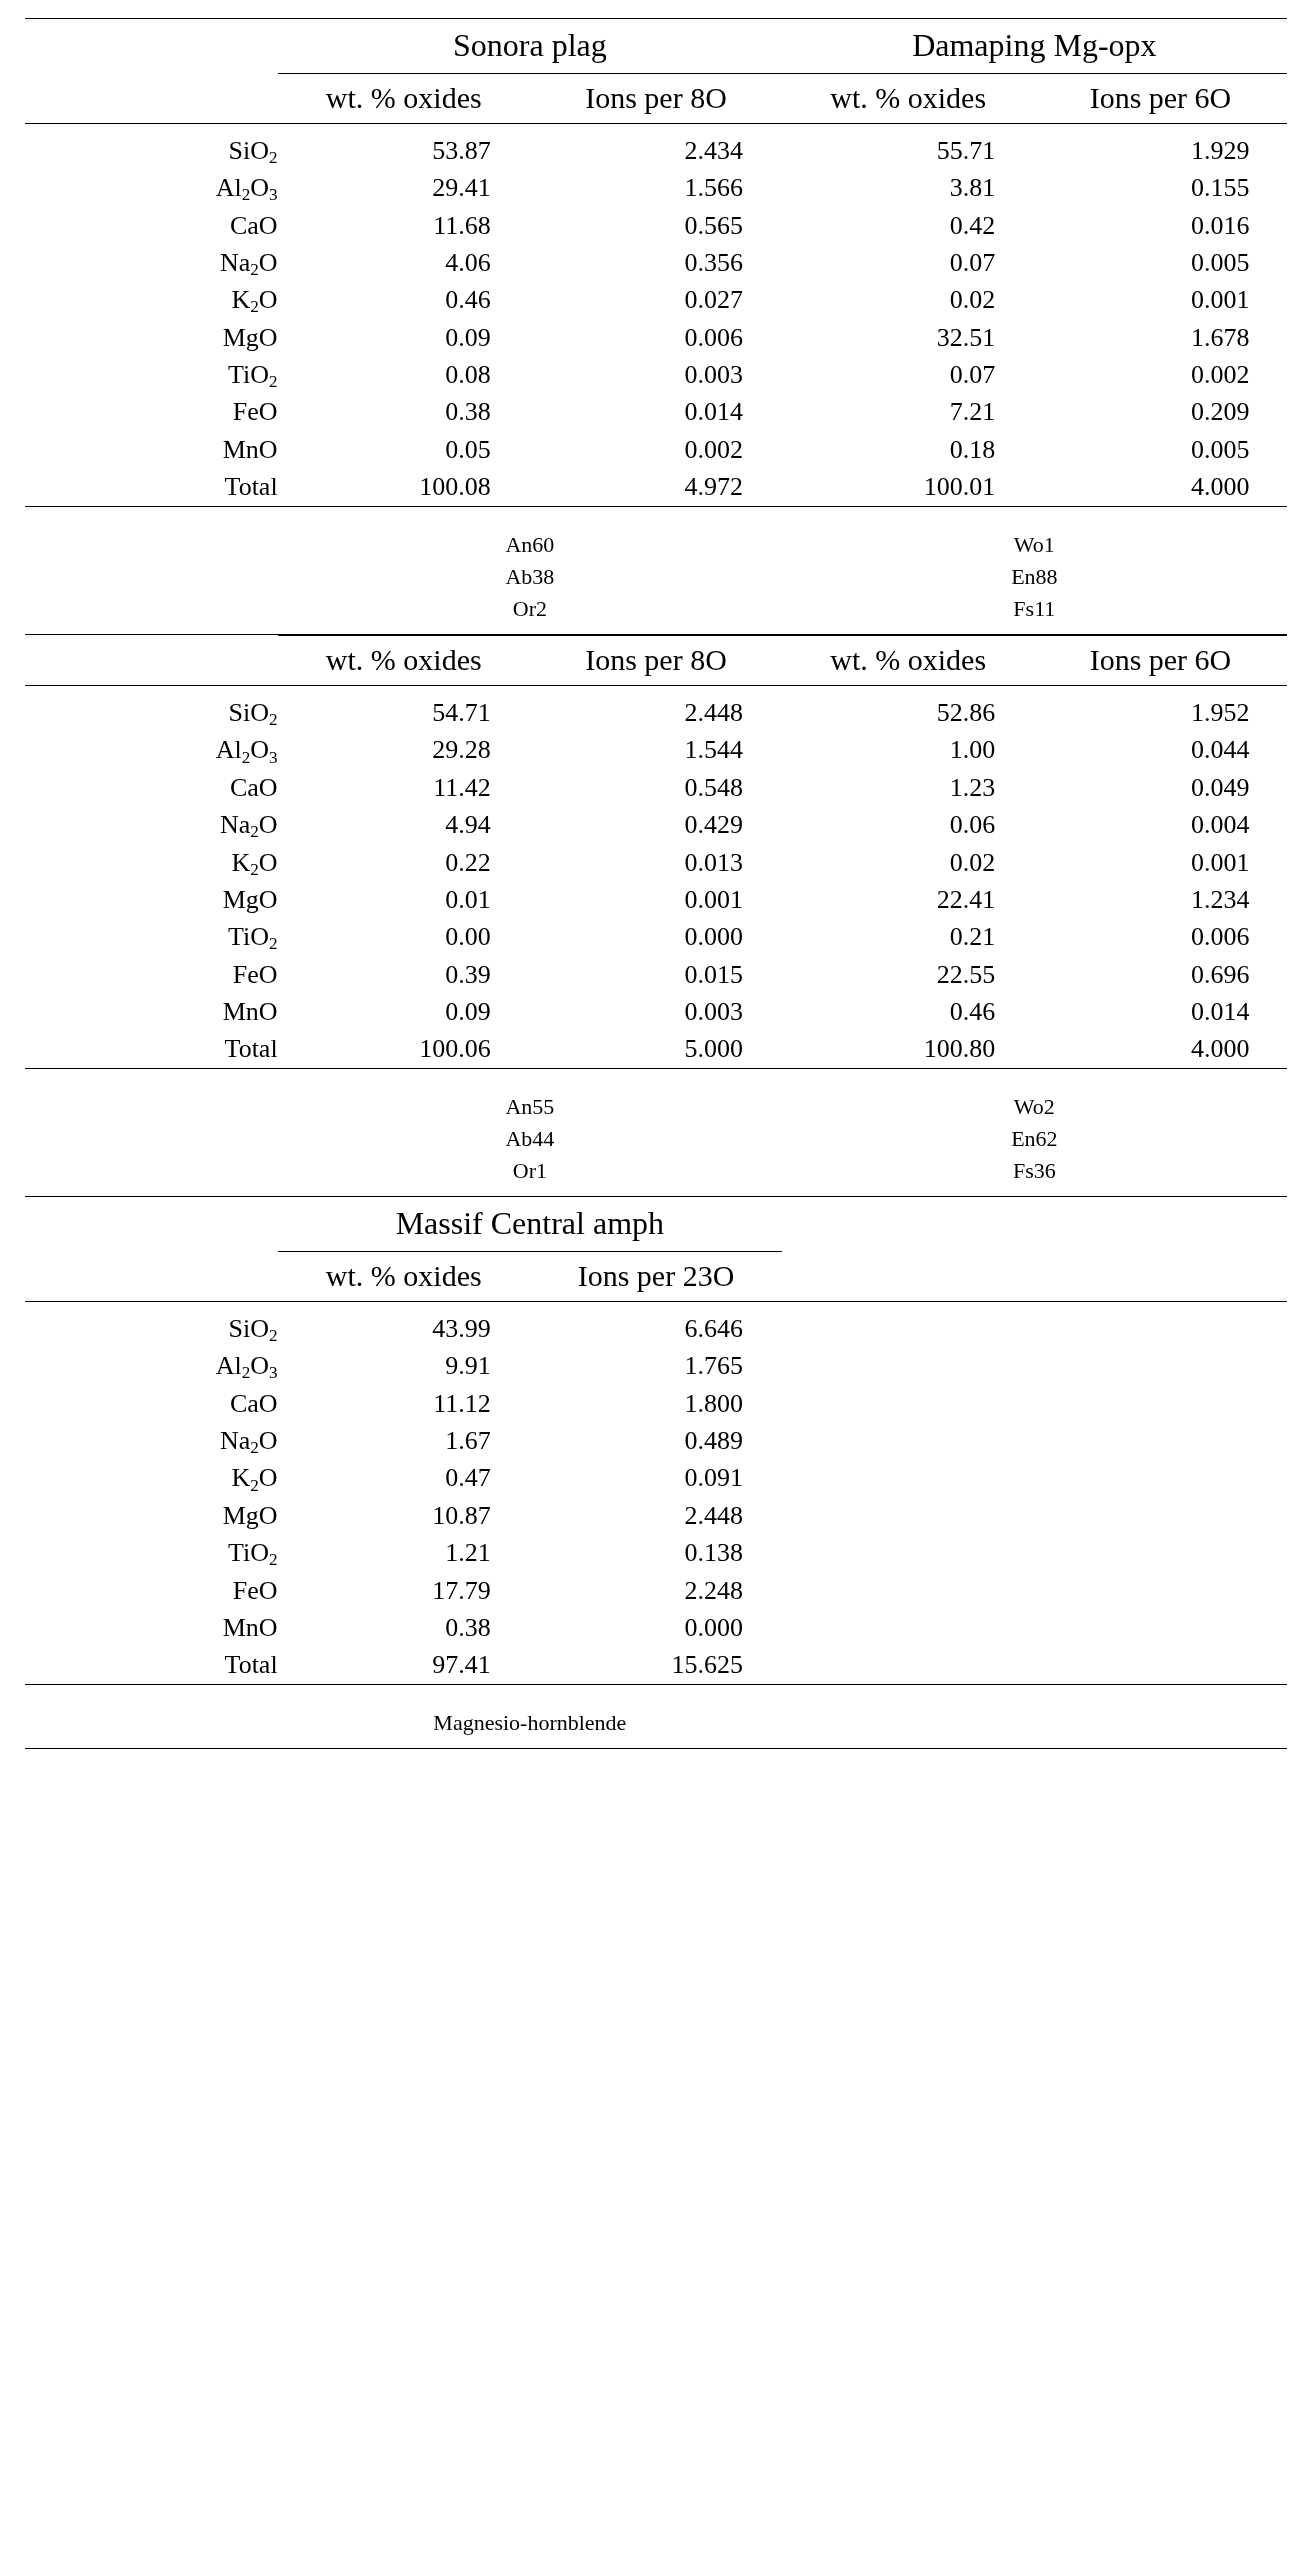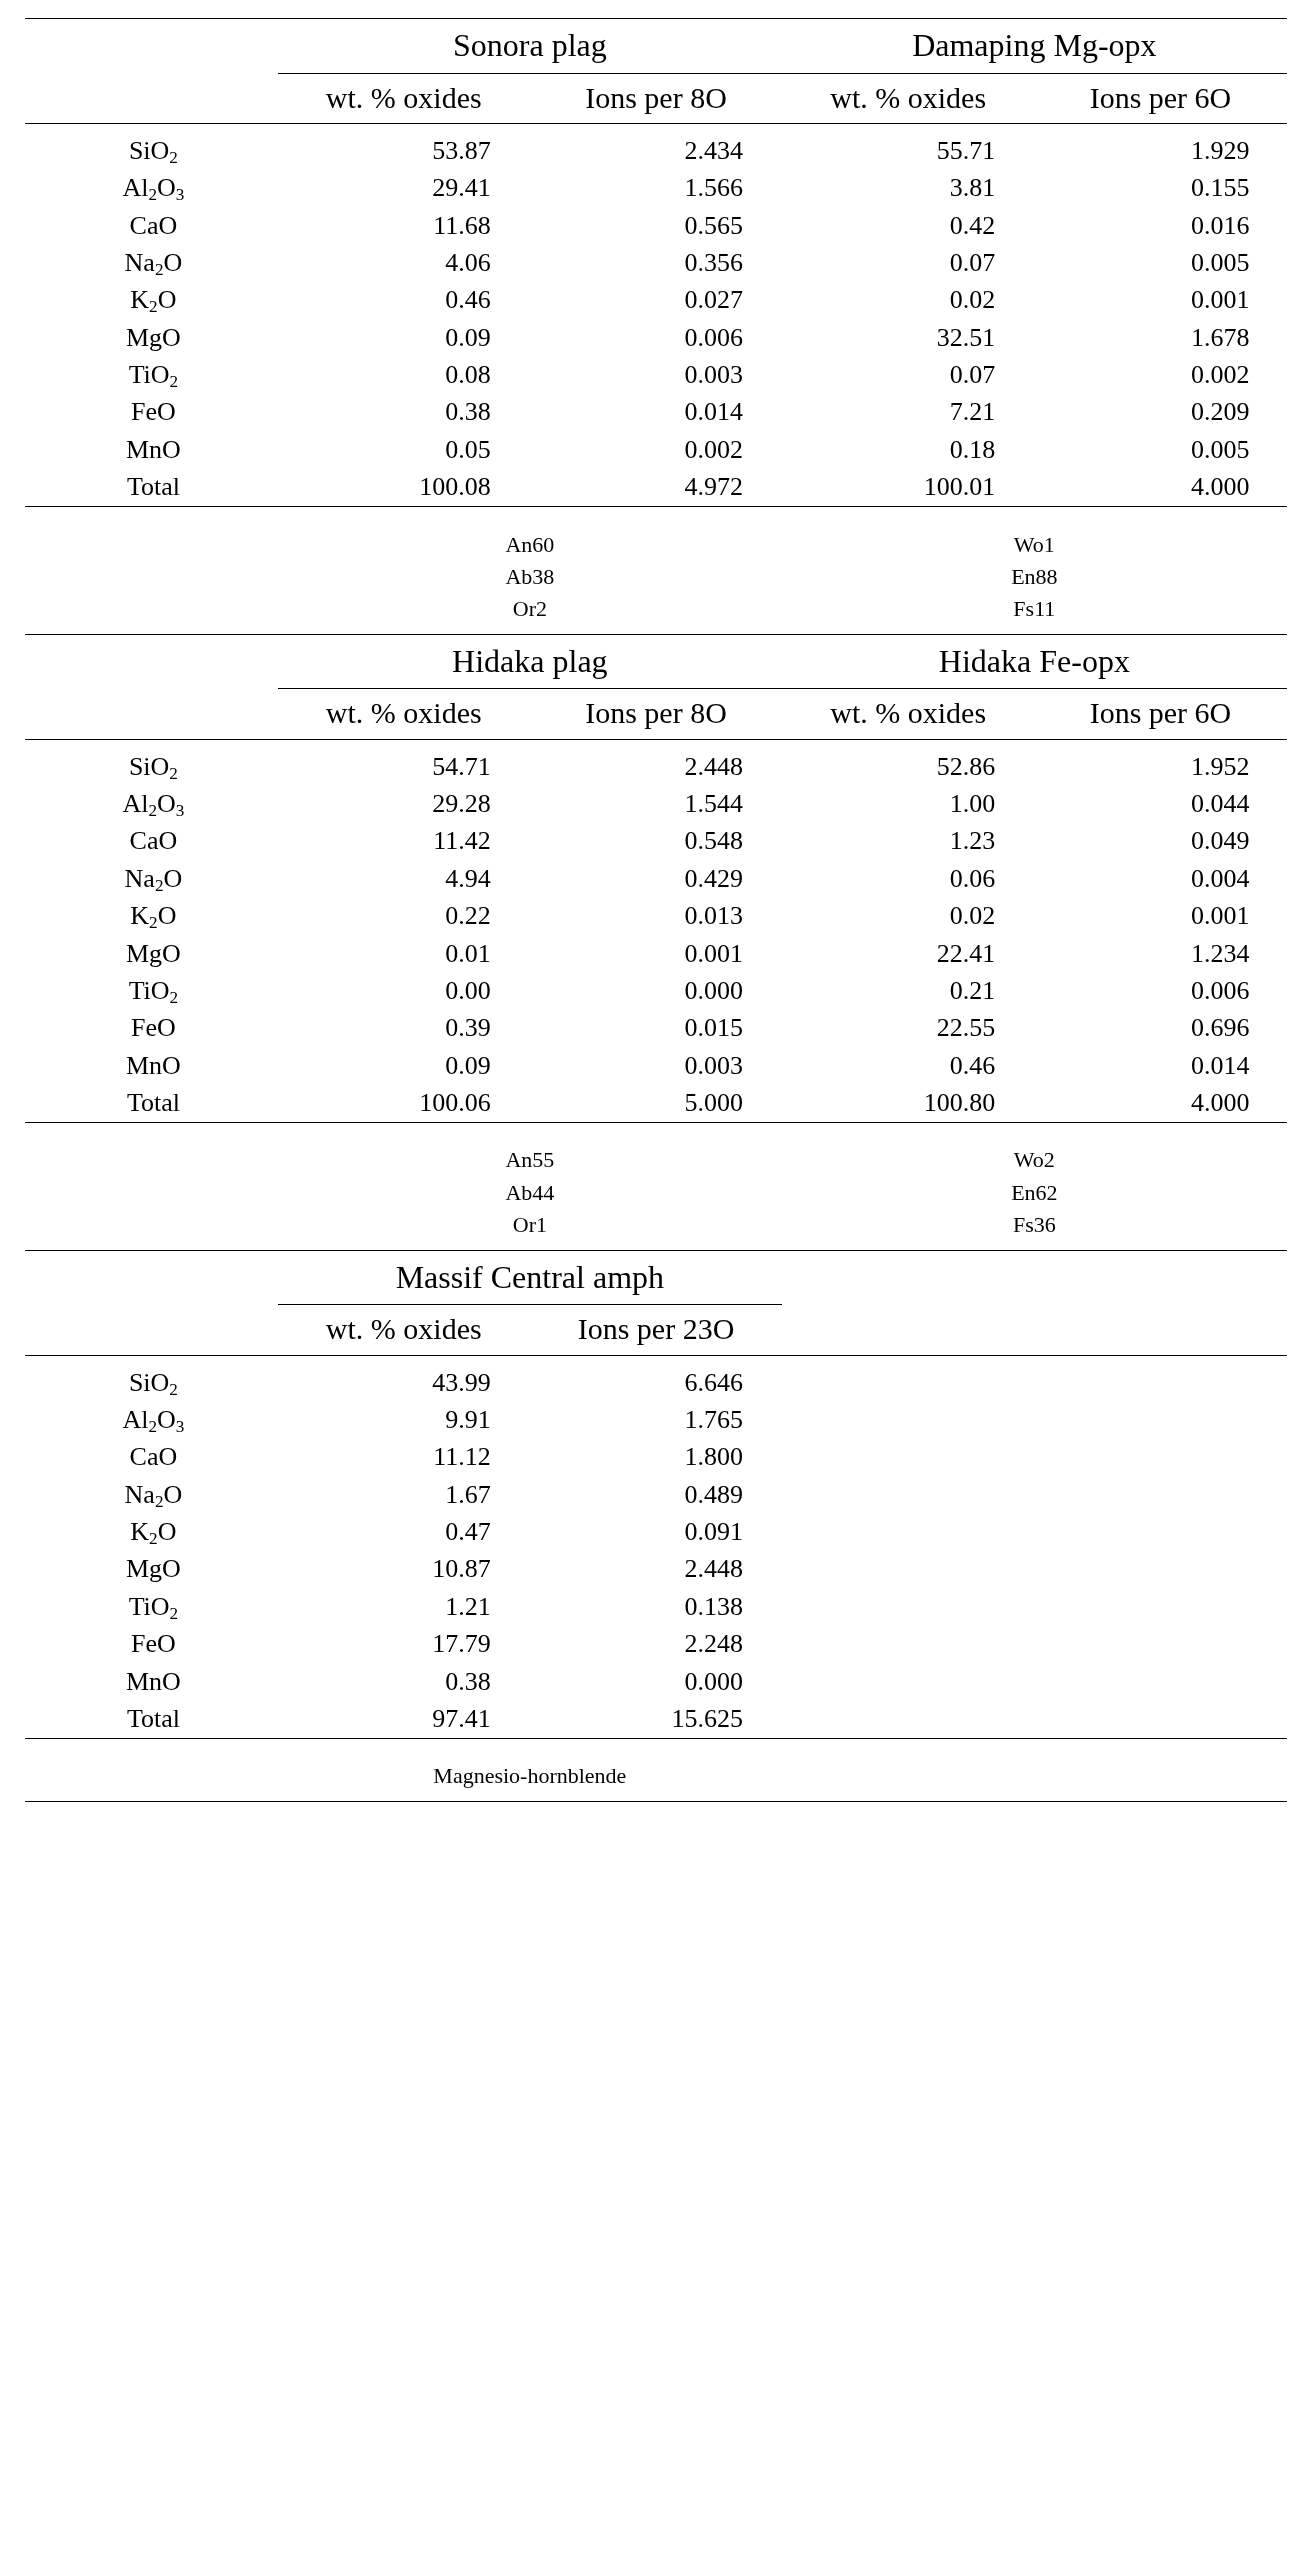--- a/index.html
+++ b/index.html
@@ -71,21 +71,21 @@
     line-height: 1.0;
     padding: 9px 0 10.2px 0;
   }
 
   .data-row td {
     font-size: 26px;
     line-height: 1.0;
     padding: 5.7px 0 5.7px 0;
   }
   .data-row td.lbl {
-    text-align: center;
+    text-align: right;
     padding-left: 3.8px;
   }
   .data-row td.num {
     text-align: right;
     padding-right: 39px;
   }
   .data-row td.num.wide {
     padding-right: 37px;
   }
   .data-row.first td {
@@ -234,25 +234,20 @@
         </tr>
         <tr class="note-row last">
           <td></td>
           <td colspan="2">Or2</td>
           <td colspan="2">Fs11</td>
         </tr>
         <tr class="rule-full">
           <td colspan="5"></td>
         </tr>
         <tr>
-          <td></td>
-          <td class="grp-title spanner-left" colspan="2">Hidaka plag</td>
-          <td class="grp-title spanner-right" colspan="2">Hidaka Fe-opx</td>
-        </tr>
-        <tr>
           <td class="grp-rule-empty"></td>
           <td class="grp-rule" colspan="2"></td>
           <td class="grp-rule" colspan="2"></td>
         </tr>
         <tr>
           <td></td>
           <td class="sub-head">wt. % oxides</td>
           <td class="sub-head">Ions per 8O</td>
           <td class="sub-head">wt. % oxides</td>
           <td class="sub-head">Ions per 6O</td>

